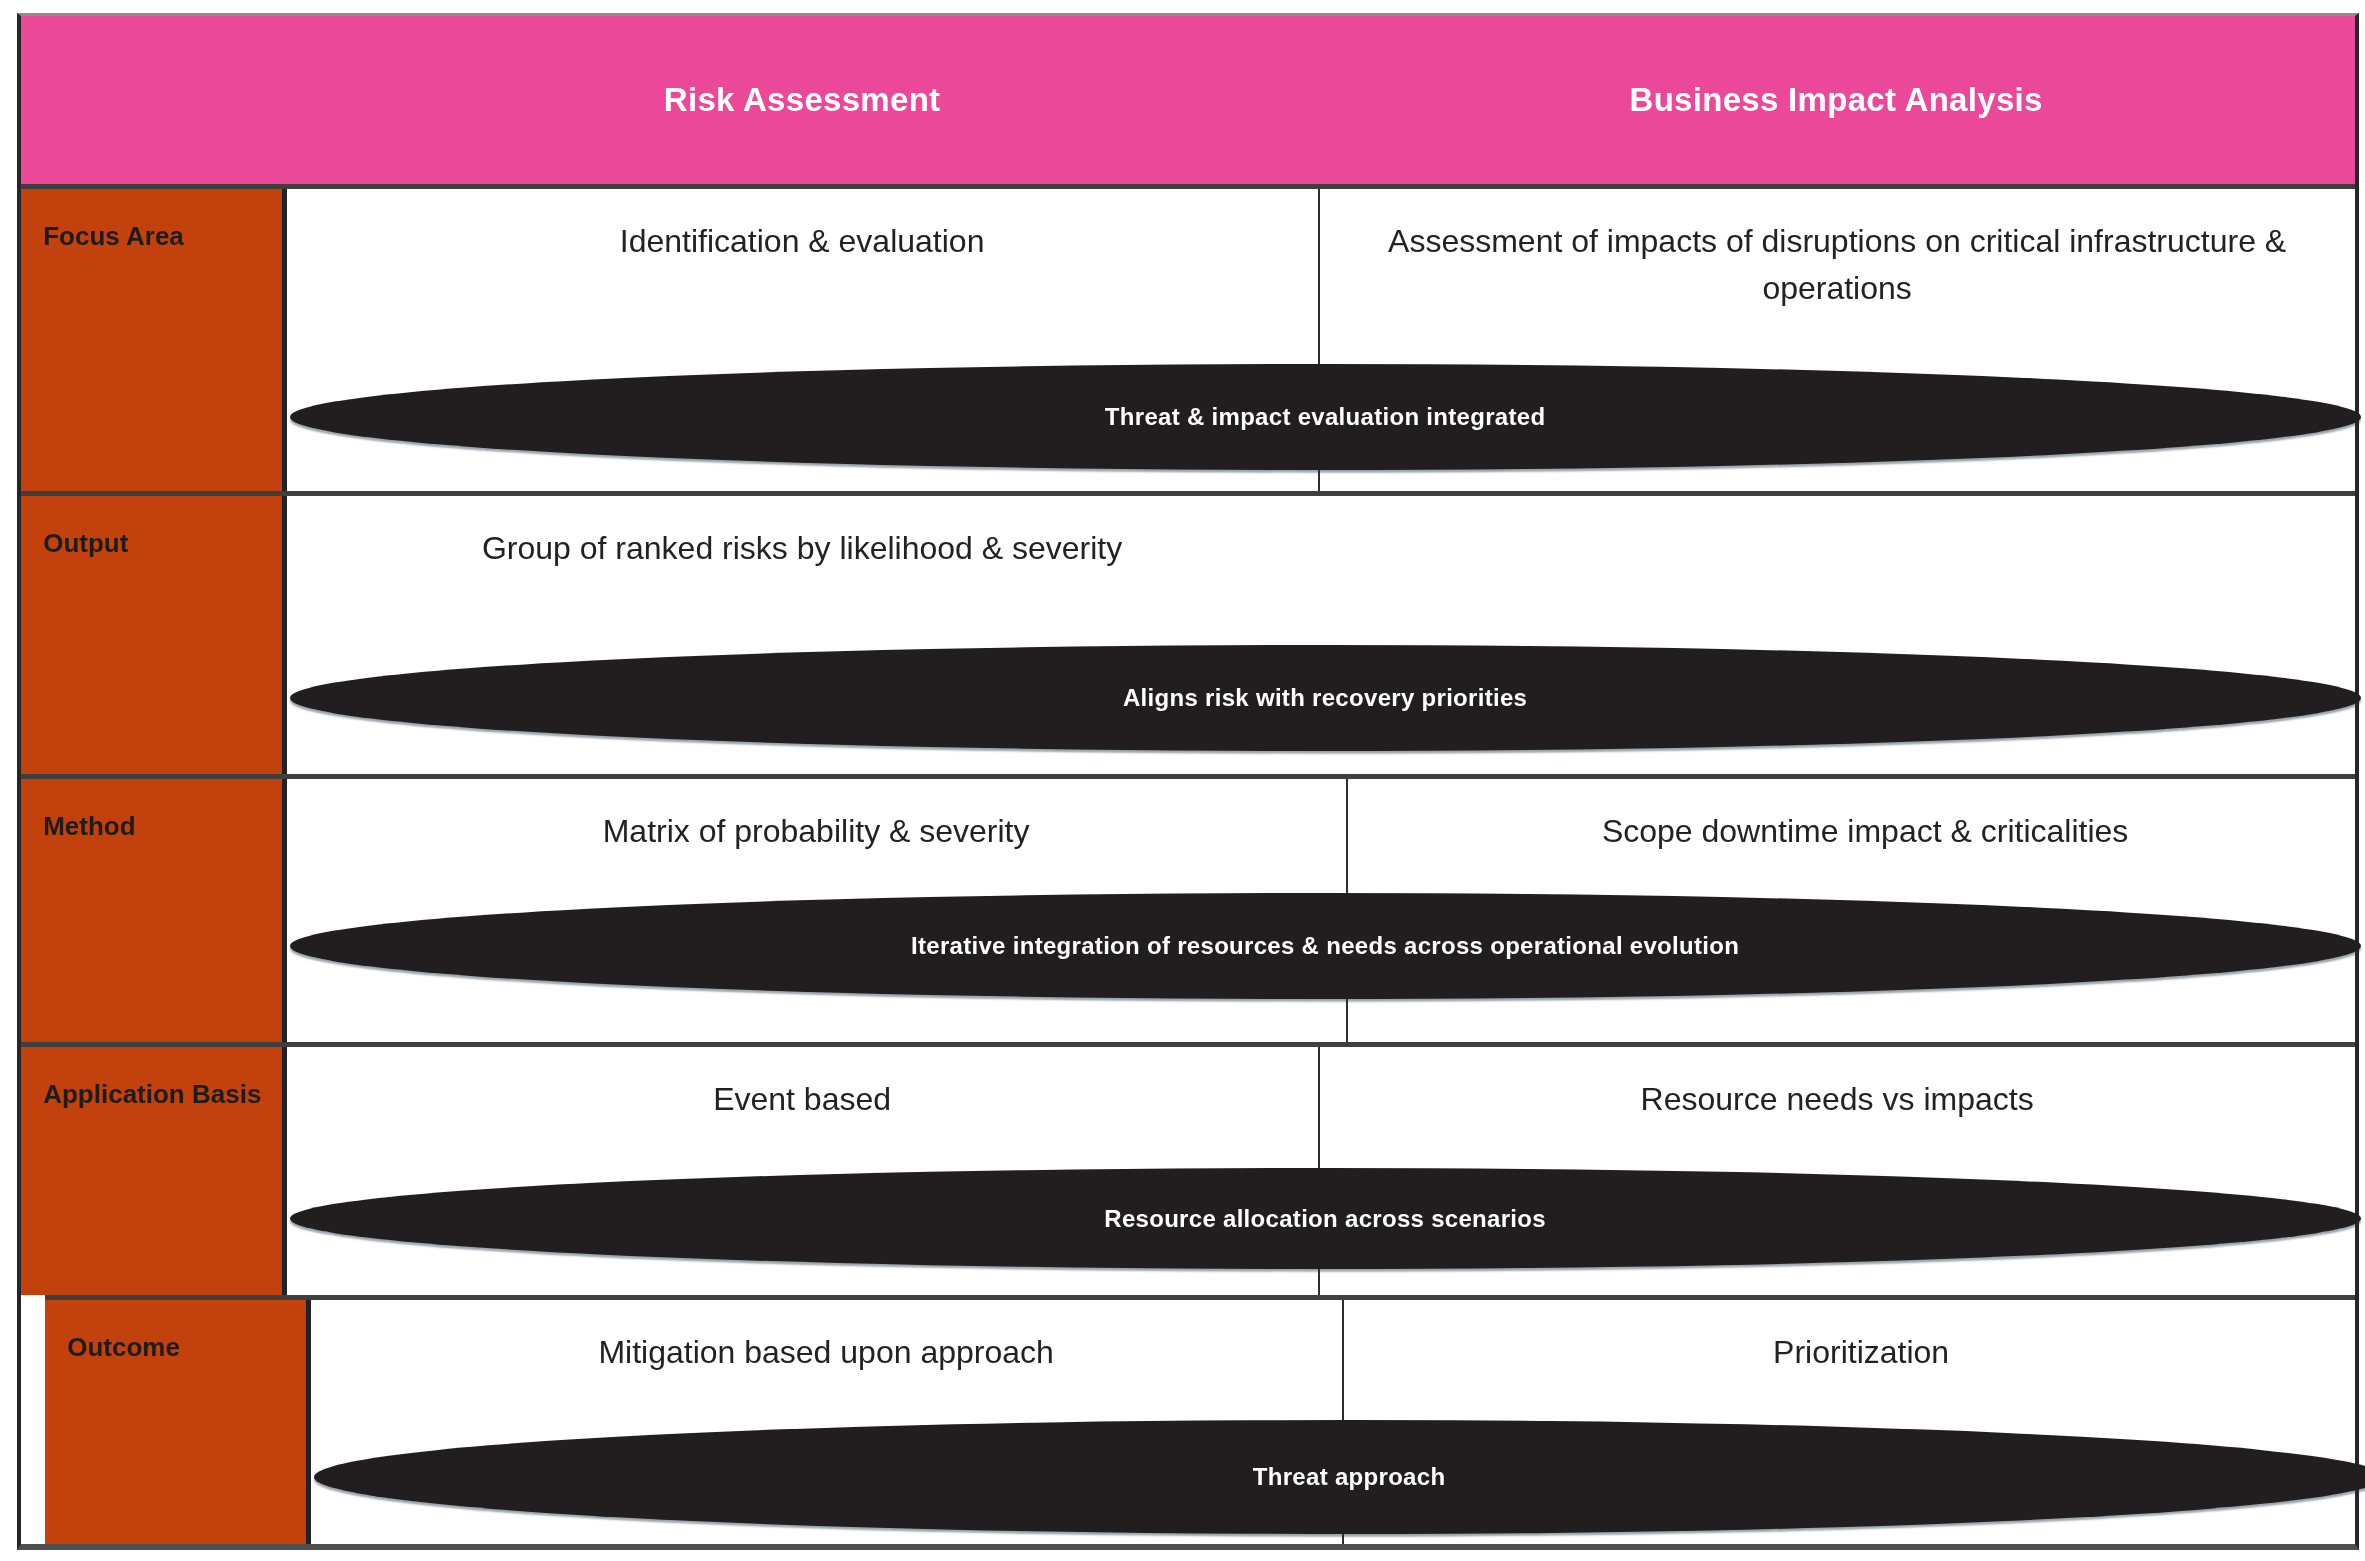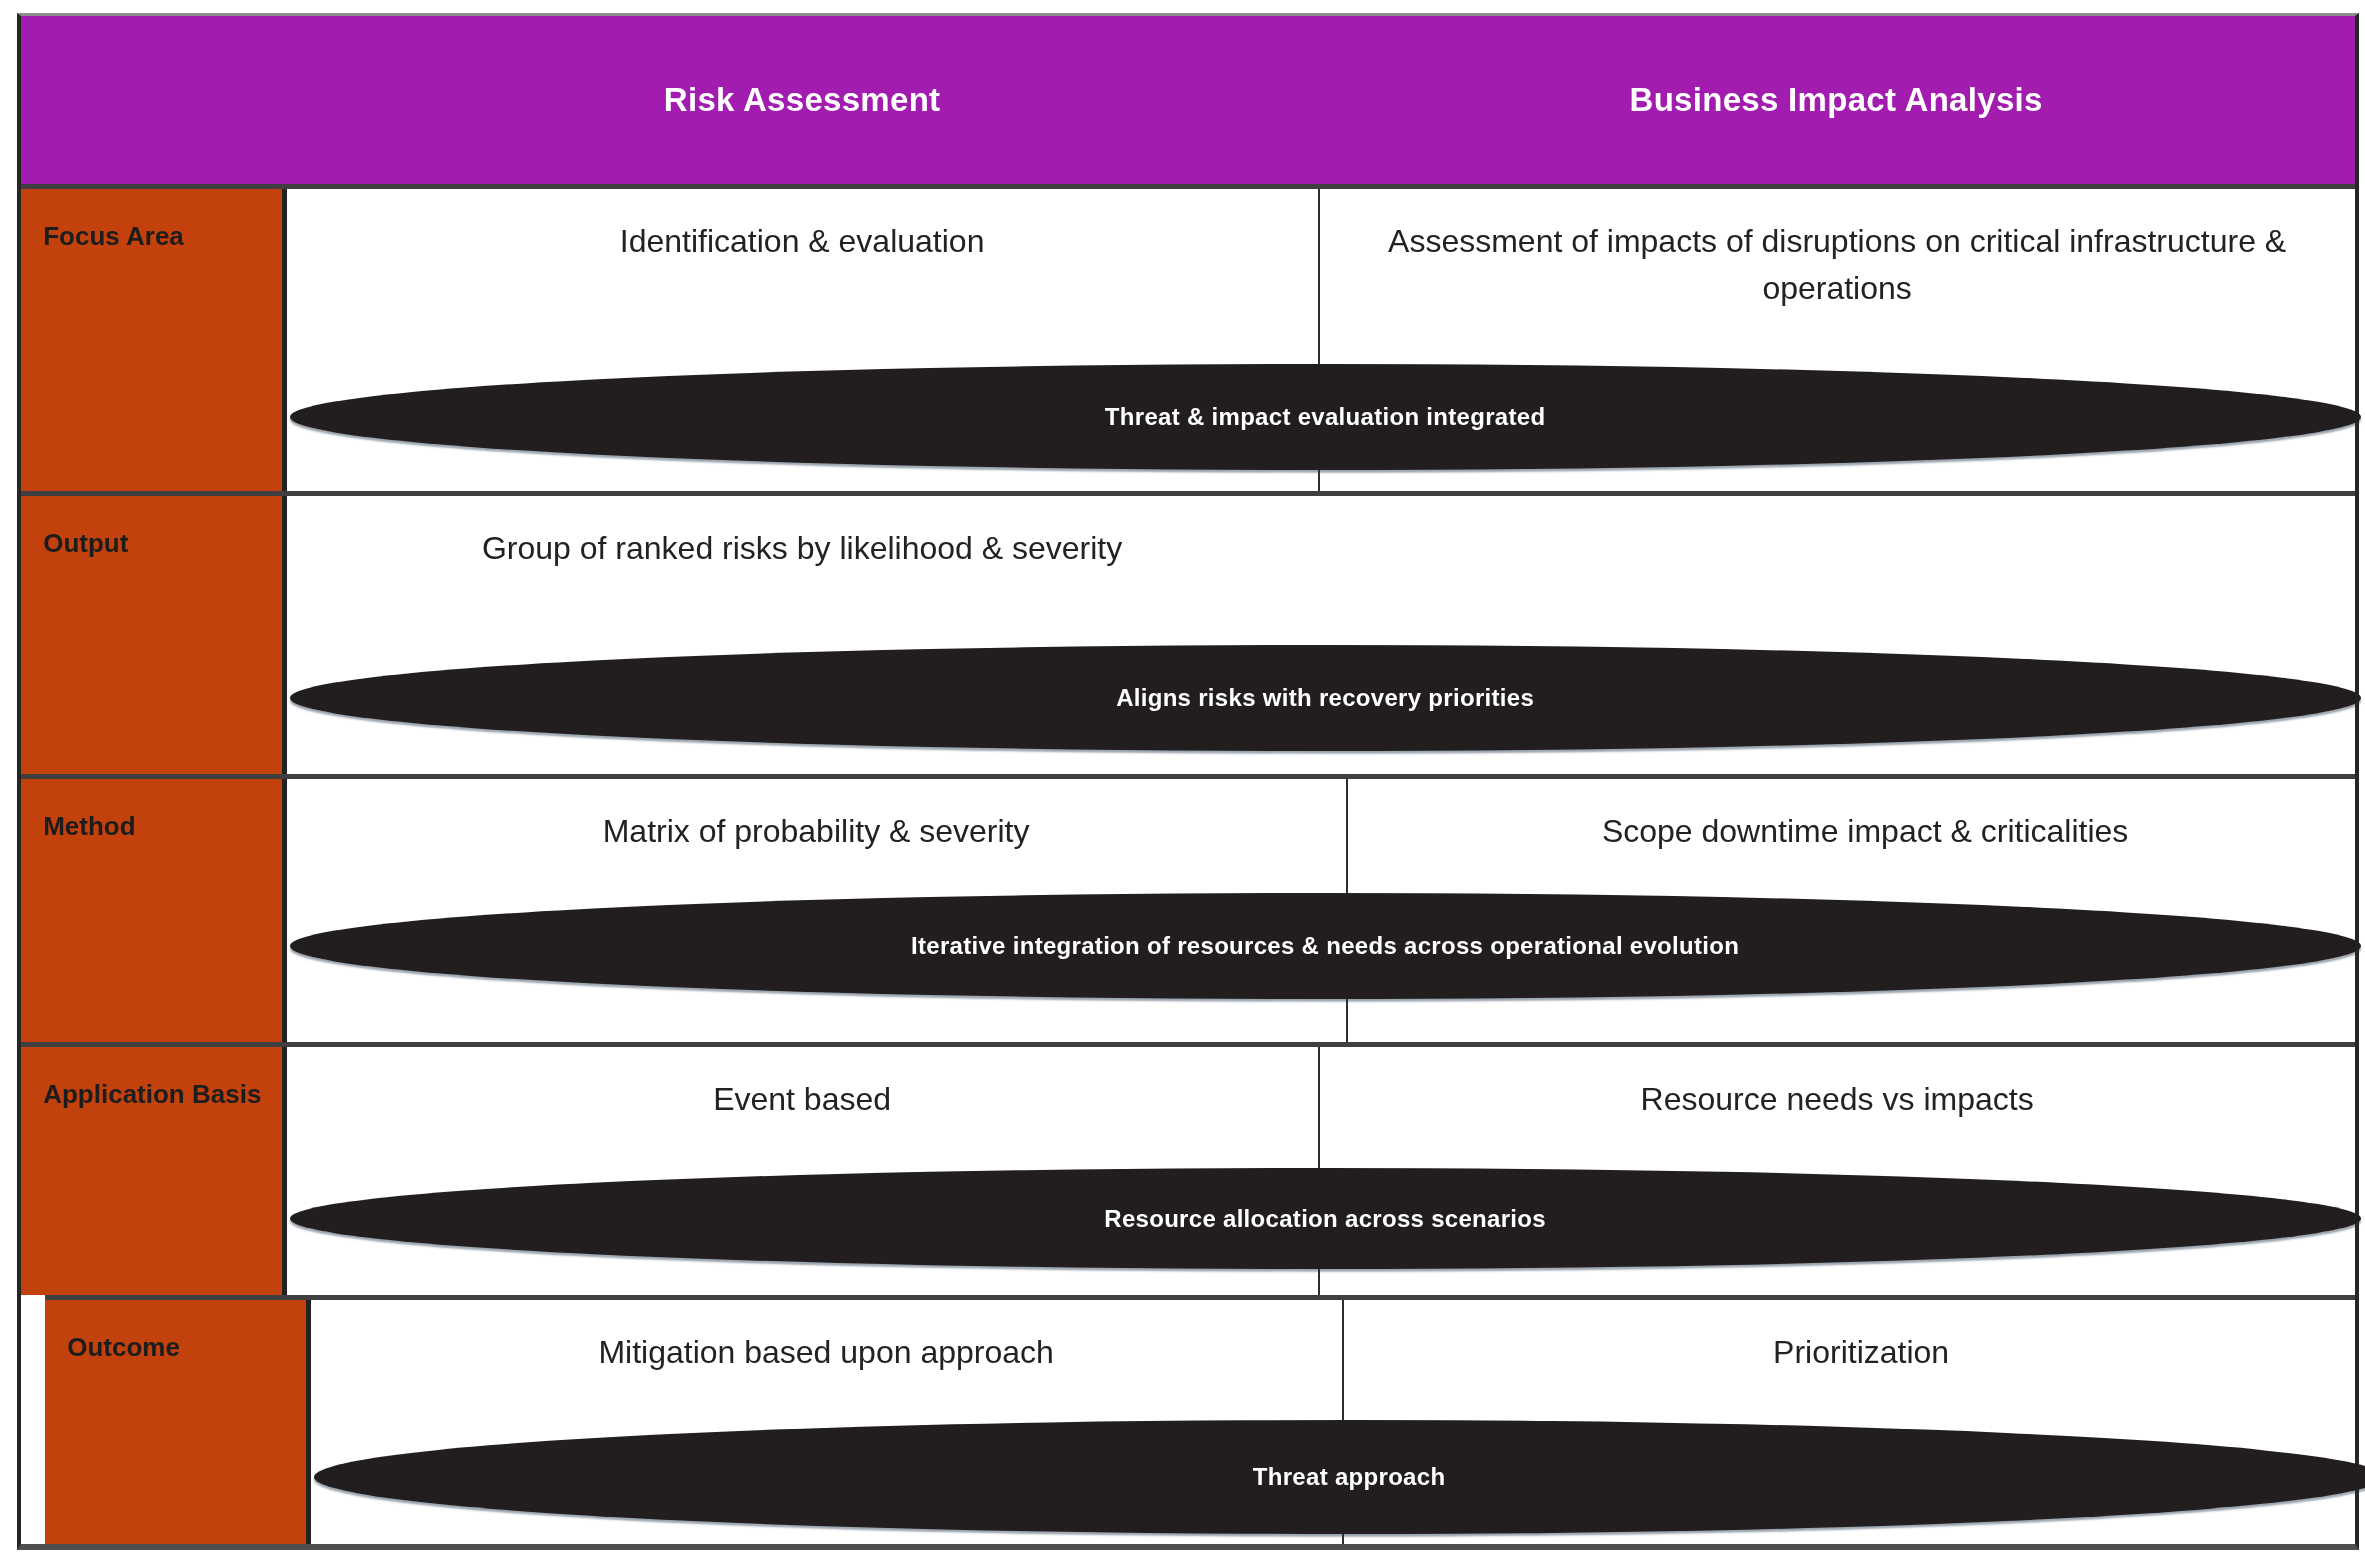--- a/index.html
+++ b/index.html
@@ -25,21 +25,21 @@
     border-left: 4.7px solid #262626;
     border-right: 4px solid #262626;
     border-top: 3.3px solid #8d8d8d;
     border-bottom: 6.6px solid #4f4f4f;
     background: #ffffff;
   }
   .header {
     display: grid;
     grid-template-columns: 266px 1031px 1037px;
     height: 168px;
-    background: #a21caf;
+    background: #ec4899;
     align-items: center;
   }
   .h-cell {
     color: #ffffff;
     font-weight: bold;
     font-size: 33px;
     text-align: center;
     letter-spacing: 0.3px;
   }
   .row {
@@ -120,21 +120,21 @@
       <div class="cell divl">Assessment of impacts of disruptions on critical infrastructure &amp; operations</div>
       <div class="ellipse">
         <span>Threat &amp; impact evaluation integrated</span>
       </div>
     </div>
 
     <div class="row r1">
       <div class="label">Output</div>
       <div class="cell">Group of ranked risks by likelihood &amp; severity</div>
       <div class="ellipse">
-        <span>Aligns risks with recovery priorities</span>
+        <span>Aligns risk with recovery priorities</span>
       </div>
     </div>
 
     <div class="row r2">
       <div class="label">Method</div>
       <div class="cell">Matrix of probability &amp; severity</div>
       <div class="cell divl">Scope downtime impact &amp; criticalities</div>
       <div class="ellipse">
         <span>Iterative integration of resources &amp; needs across operational evolution</span>
       </div>

